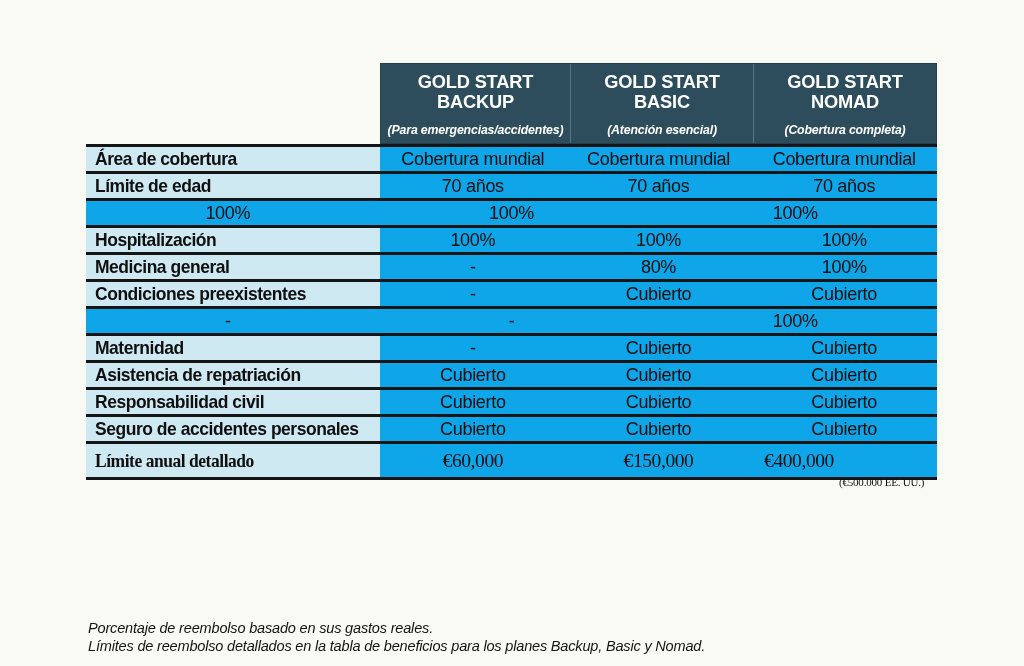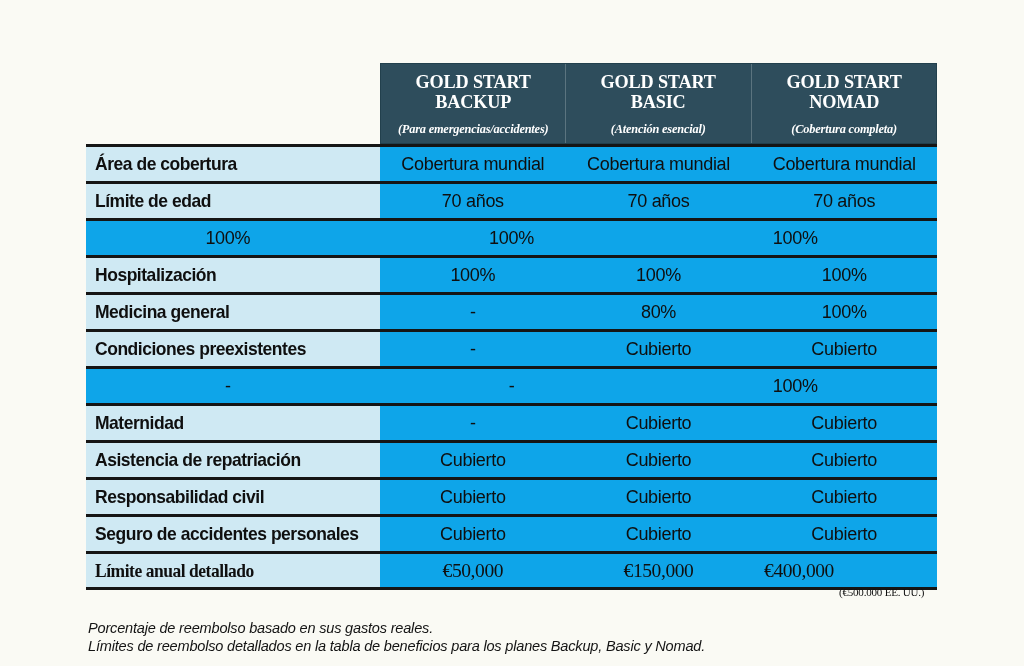--- a/index.html
+++ b/index.html
@@ -13,31 +13,31 @@
 
   
   .header-row{
     display:flex;margin-left:294px;width:557px;height:81px;
     background:#2e4d5c;box-sizing:border-box;
     border:1px solid #22404d;
   }
   .header-cell{
     flex:1;color:#ffffff;text-align:center;
     display:flex;flex-direction:column;justify-content:space-between;
-    padding:8px 2px 6px;box-sizing:border-box;font-family:Liberation Serif, serif;
+    padding:8px 2px 6px;box-sizing:border-box;
   }
   .header-cell + .header-cell{border-left:1px solid rgba(255,255,255,0.22);}
   .hc-title{font-weight:bold;font-size:19px;line-height:1.05;letter-spacing:-0.2px;
     transform:scaleX(0.96);transform-origin:center;}
   .hc-sub{font-style:italic;font-weight:bold;font-size:13px;letter-spacing:-0.2px;
     transform:scaleX(0.95);transform-origin:center;white-space:nowrap;}
 
   
   .row{
-    display:flex;height:37px;border-top:3px solid #151515;box-sizing:border-box;
+    display:flex;height:27px;border-top:3px solid #151515;box-sizing:border-box;
   }
   .row:last-child{border-bottom:3px solid #151515;height:39.3px;font-family:Liberation Serif, serif;}
   .row-label{
     width:294px;flex:none;background:#cfe9f3;
     display:flex;align-items:center;padding-left:9px;box-sizing:border-box;
   }
   .row-label .lbl{
     font-weight:bold;font-size:19px;letter-spacing:-0.5px;white-space:nowrap;
     transform:scaleX(0.92);transform-origin:left center;
   }
@@ -244,21 +244,21 @@
       <div class="cell">
           <span>Cubierto</span>
         </div>
     </div>
 
     <div class="row">
       <div class="row-label">
           <span class="lbl">Límite anual detallado</span>
         </div>
       <div class="cell money">
-          <span>€50,000</span>
+          <span>€60,000</span>
         </div>
       <div class="cell money">
           <span>€150,000</span>
         </div>
       <div class="cell money">
         <span>€400,000</span>
         <span class="small-note">(€500.000 EE. UU.)</span>
       </div>
     </div>
 

